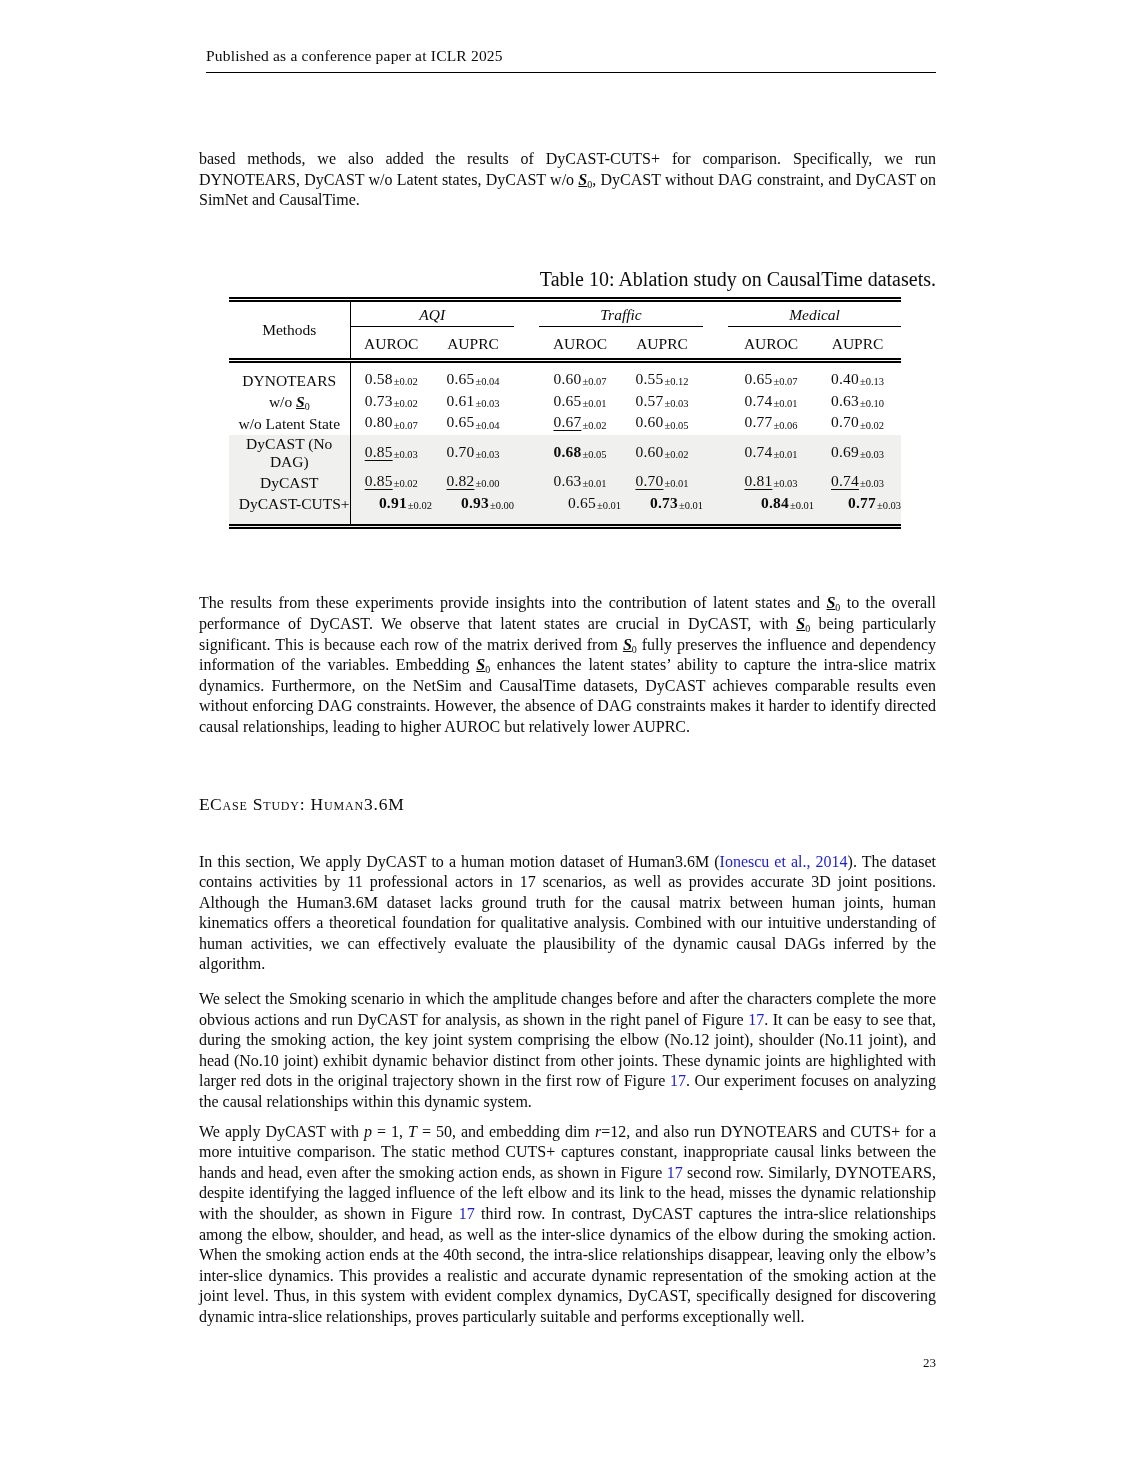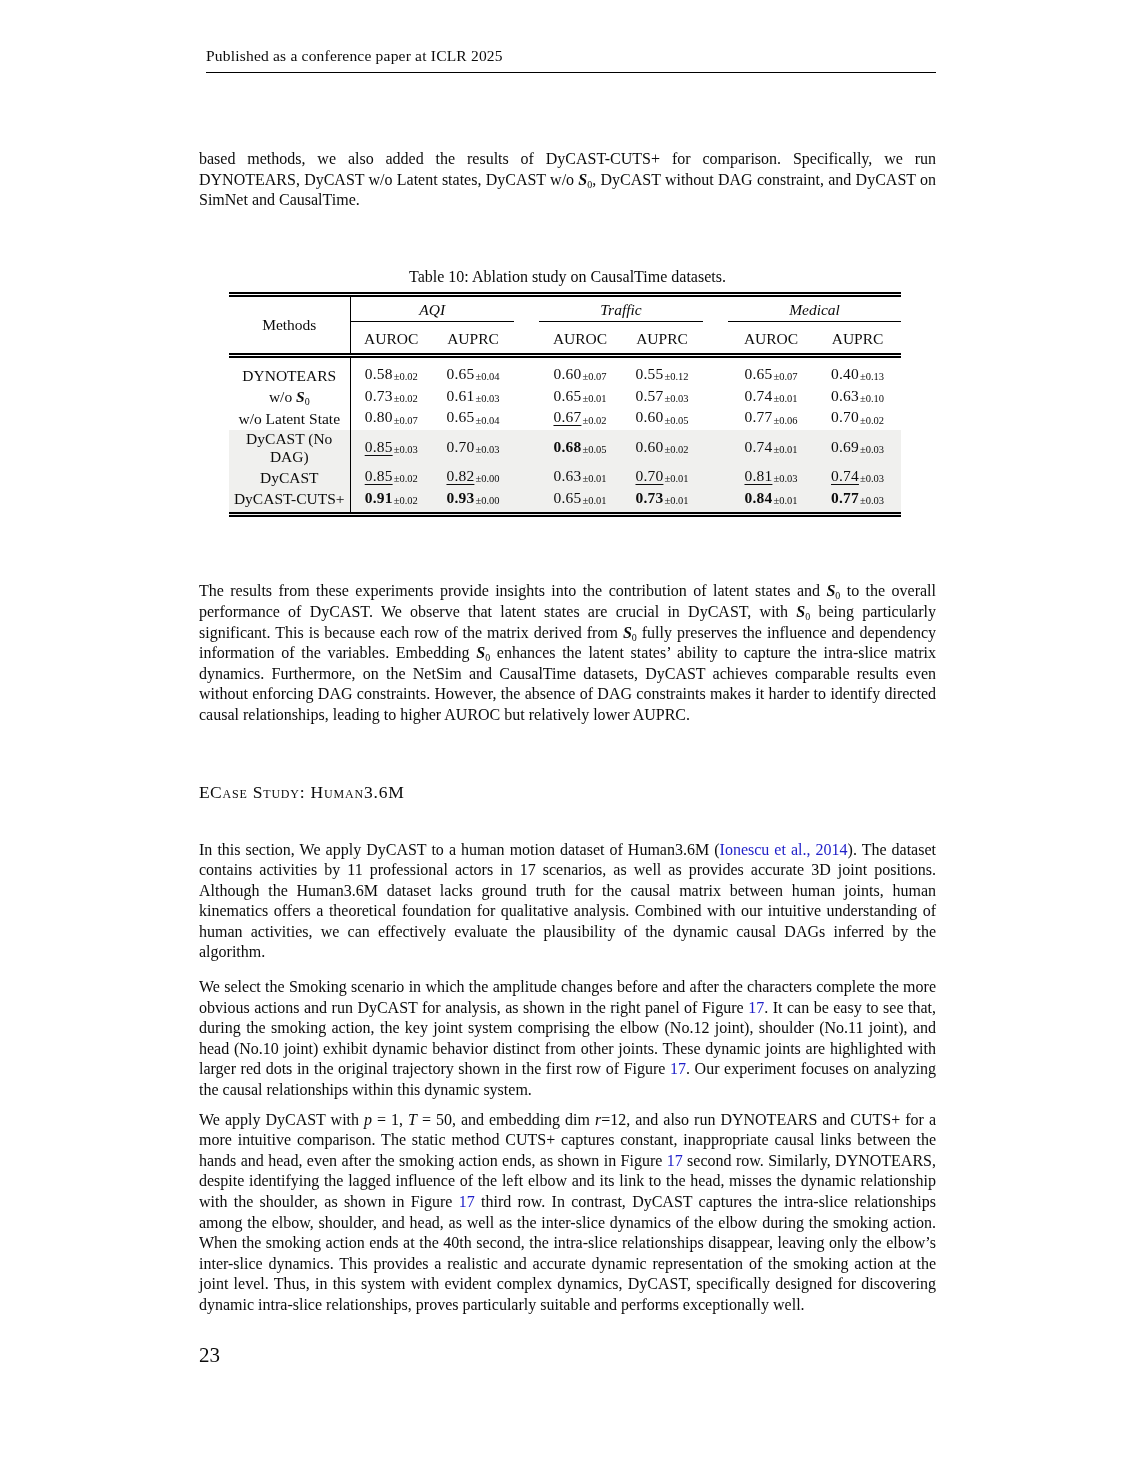--- a/index.html
+++ b/index.html
@@ -8,50 +8,50 @@
     font-family:"Liberation Serif","DejaVu Serif",serif;color:#0b0b0b;
     -webkit-font-smoothing:antialiased;
   }
   .page{position:absolute;left:199px;top:0;width:737px;}
   .running-head{
     margin-top:47px;padding-bottom:7px;border-bottom:1.5px solid #000;
     font-size:15.5px;letter-spacing:0.2px;margin-left:7px;
   }
   .p{font-size:16px;line-height:20.6px;text-align:justify;}
   .p1{margin-top:76px;}
-  .caption{margin-top:57px;text-align:center;font-size:16px;}
+  .caption{margin-top:57px;text-align:right;font-size:20px;}
   .p2{margin-top:64px;}
   .sec{margin-top:56px;font-size:17.5px;letter-spacing:0.3px;}
   .sec .sec-title{font-variant:small-caps;letter-spacing:0.8px;}
   .p3{margin-top:37px;}
   .p4{margin-top:14px;}
   .p5{margin-top:9px;}
-  .pageno{margin-top:27px;text-align:left;font-size:21px;}
+  .pageno{margin-top:27px;text-align:right;font-size:13px;}
 
   i.mi{font-style:italic;}
-  b.mbi{font-weight:bold;}
+  b.mbi{font-weight:bold;text-decoration:underline;}
   b.mbi i{font-style:italic;}
   b.mbi sub{font-weight:normal;font-size:10px;vertical-align:-3px;line-height:0;}
   .cite{color:var(--link,#1e1ec8);cursor:pointer;}
 
   
   table.tbl{
     margin:6px 0 0 30px;width:672px;border-collapse:collapse;table-layout:fixed;
     border-top:5px double #000;border-bottom:5px double #000;
     font-size:15.5px;
   }
   table.tbl thead{border-bottom:5px double #000;}
   th,td{font-weight:normal;text-align:center;padding:0;}
   th.methods{border-right:1.2px solid #000;}
   td.method{border-right:1.2px solid #000;}
   th.grp{padding:4px 12px 2px;border-bottom:1.1px solid #000;font-style:italic;}
   th.metric{padding:8px 0 5px;}
   tbody td{line-height:18.3px;padding:0;}
   tbody tr:first-child td{padding-top:7px;}
-  tbody tr:last-child td{padding-bottom:2px;}
+  tbody tr:last-child td{padding-bottom:9px;text-align:right;}
   tr.shaded{background:var(--shade,#f0f0ee);}
   .val{letter-spacing:0.2px;}
   .val.b{font-weight:bold;}
   .val.u{text-decoration:underline;text-decoration-thickness:1px;text-underline-offset:3px;}
   .err{font-size:10.5px;vertical-align:-1.5px;padding-left:1px;}
 </style>
 </head>
 <body>
 
 <div class="page">

